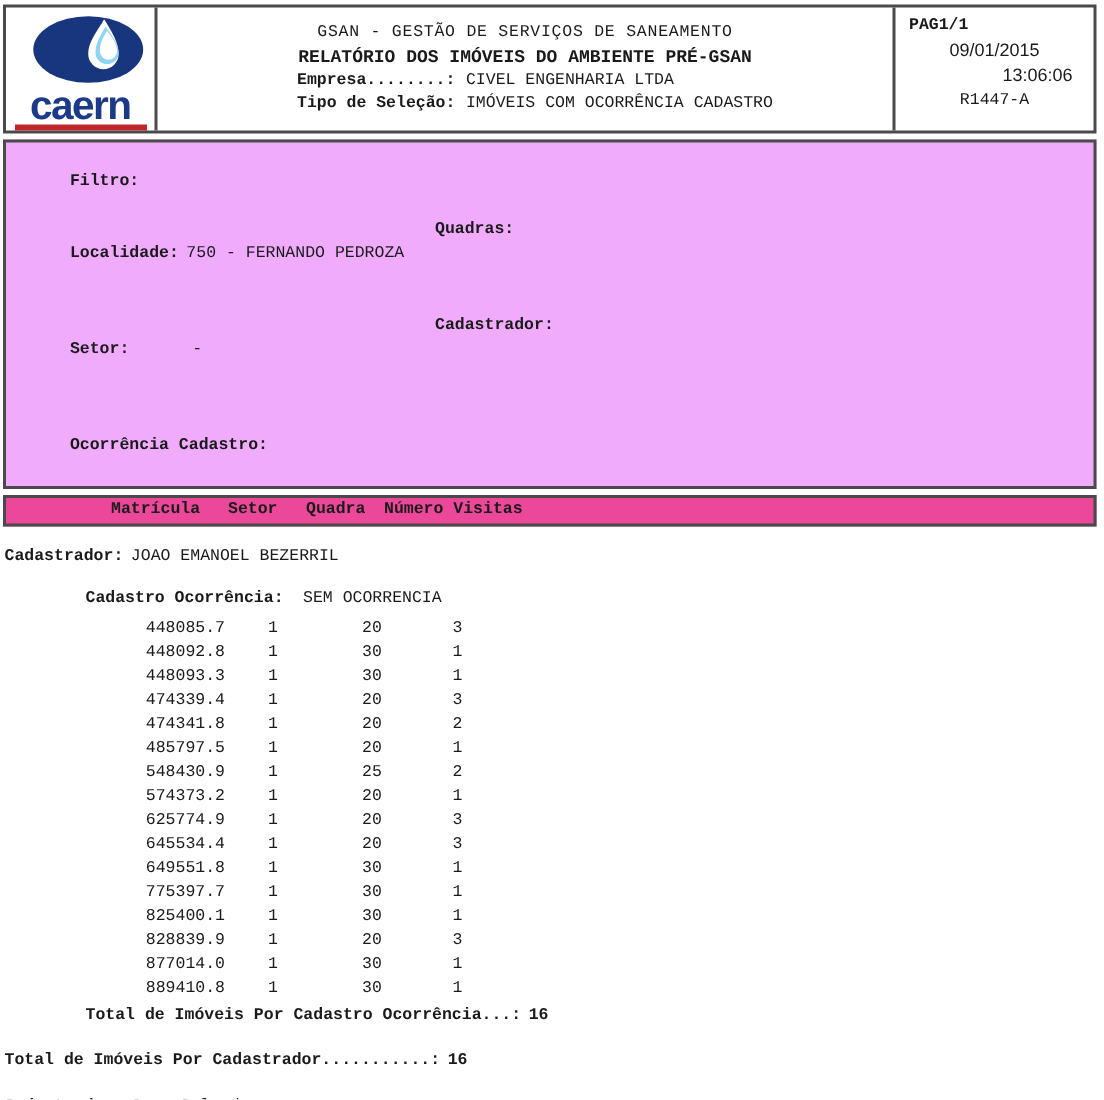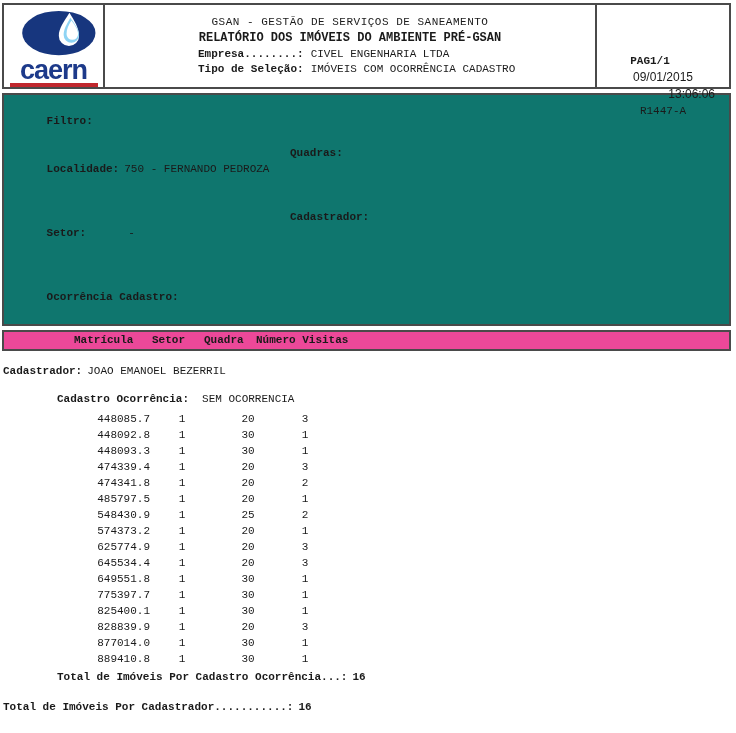--- a/index.html
+++ b/index.html
@@ -13,27 +13,27 @@
   .logo-svg { display:block; }
   .brand { font-family:"Liberation Sans",sans-serif; font-weight:bold; font-size:27px; line-height:24px; color:#1d3a8a; letter-spacing:-1px; }
   .redbar { width:88px; height:4px; background:#c0272d; margin-top:1px; }
   .hdr-center { flex:1; padding-top:11px; font-size:11px; }
   .t1 { text-align:center; letter-spacing:.5px; }
   .t2 { text-align:center; font-weight:bold; font-size:12px; margin-top:3px; }
   .kv { margin-left:93px; margin-top:3px; }
   .kv .lab { font-weight:bold; }
   .kv .val { margin-left:7px; }
   .hdr-right { width:134px; border-left:2px solid #4a4a4a; padding:6px 9px 0 9px; font-size:11px; }
-  .pag-row { display:flex; justify-content:center; padding-right:26px; font-weight:bold;margin-top:44px; }
+  .pag-row { display:flex; justify-content:flex-start; padding-right:26px; font-weight:bold; }
   .hr-date { text-align:center; font-family:"Liberation Sans",sans-serif; font-size:12px; margin-top:3px; }
   .hr-time { text-align:right; font-family:"Liberation Sans",sans-serif; font-size:12px; margin-top:3px; padding-right:5px; }
   .hr-code { text-align:center; margin-top:4px; }
 
   
-  .filter-box { margin:4px 5px 0 2px; border:2px solid #4a4a4a; padding:2px 0 3px 3px; font-size:11px; background:#0f766e; }
+  .filter-box { margin:4px 5px 0 2px; border:2px solid #4a4a4a; padding:2px 0 3px 3px; font-size:11px; background:#f0abfc; }
   .fline { position:relative; line-height:16px; white-space:pre; }
   .fline .lab { font-weight:bold; }
   .fcol2 { position:absolute; left:283px; top:0; font-weight:bold; }
   .loc-val { margin-left:5px; }
   .setor-val { margin-left:42px; }
 
   
   .thead { position:relative; margin:4px 5px 0 2px; border:2px solid #4a4a4a; height:21px; font-weight:bold; font-size:11px; background:#ec4899; }
   .thead span { position:absolute; top:2px; }
   .th-mat { left:70px; } .th-set { left:148px; } .th-qua { left:200px;text-align:center; } .th-vis { left:252px; }

